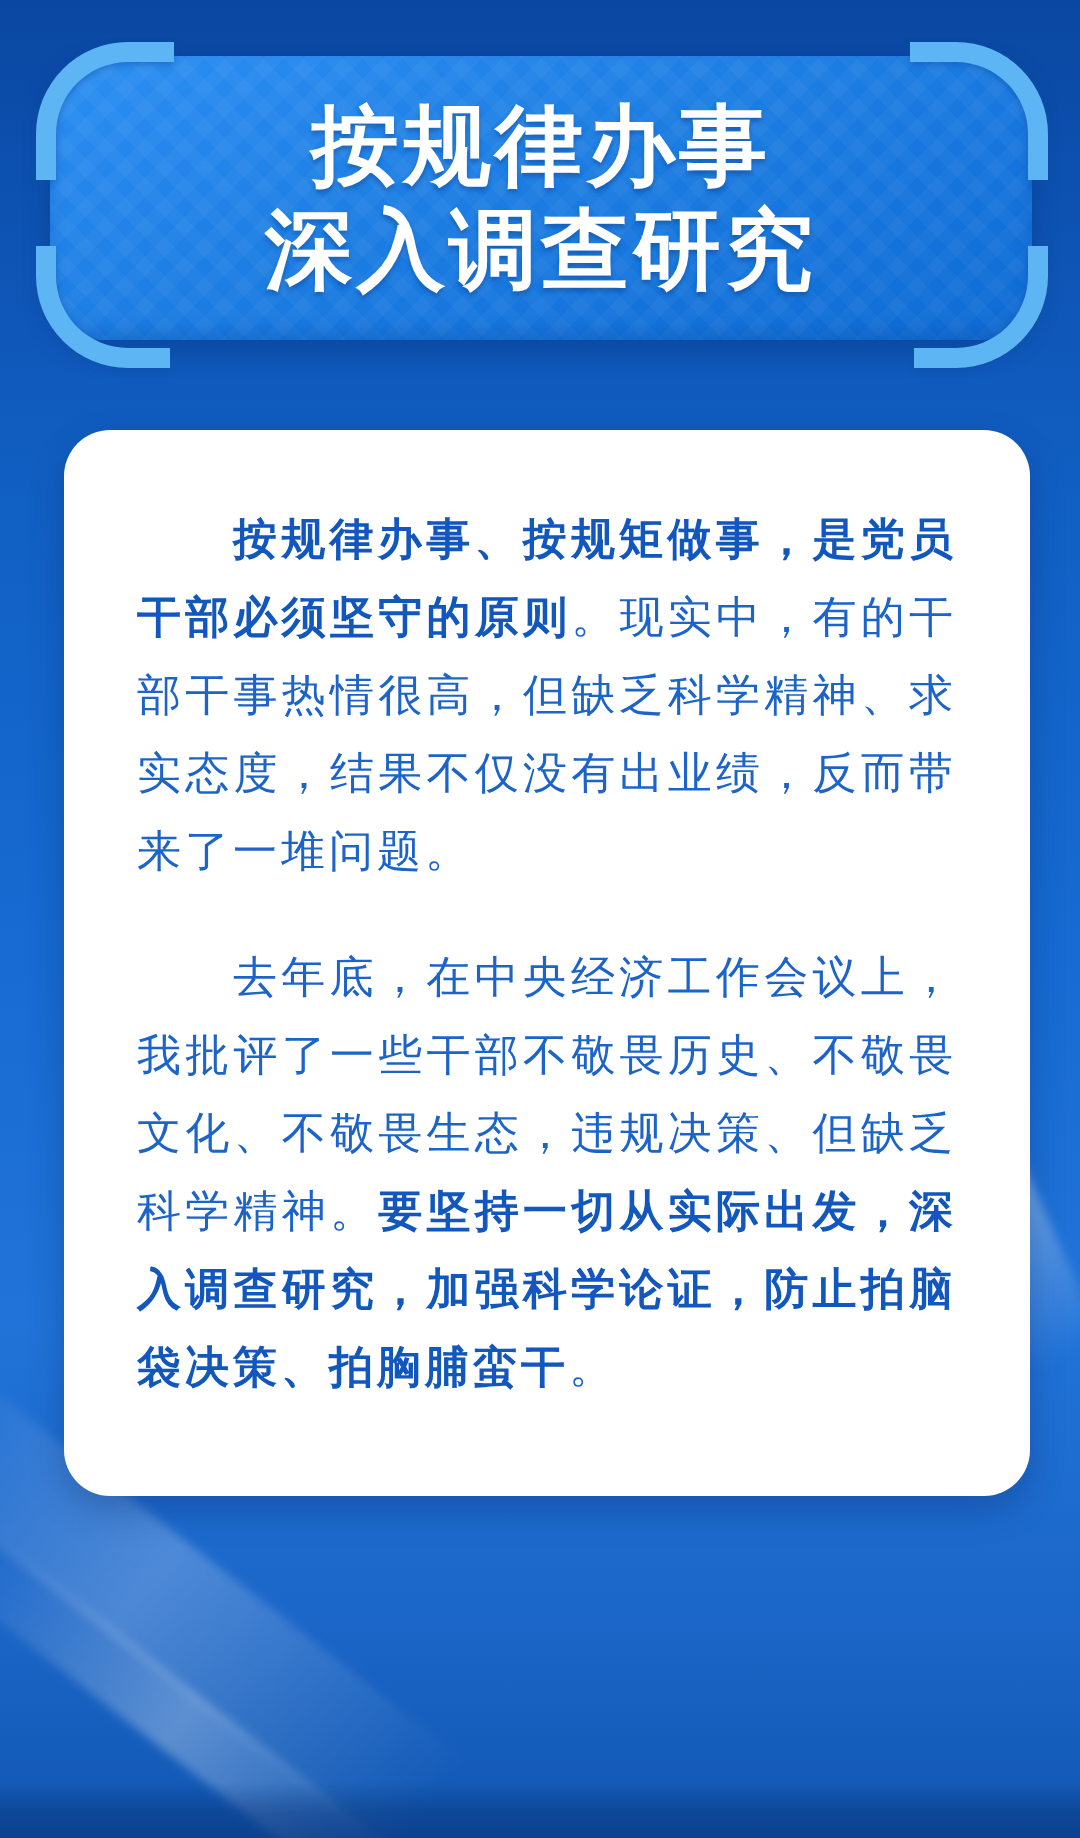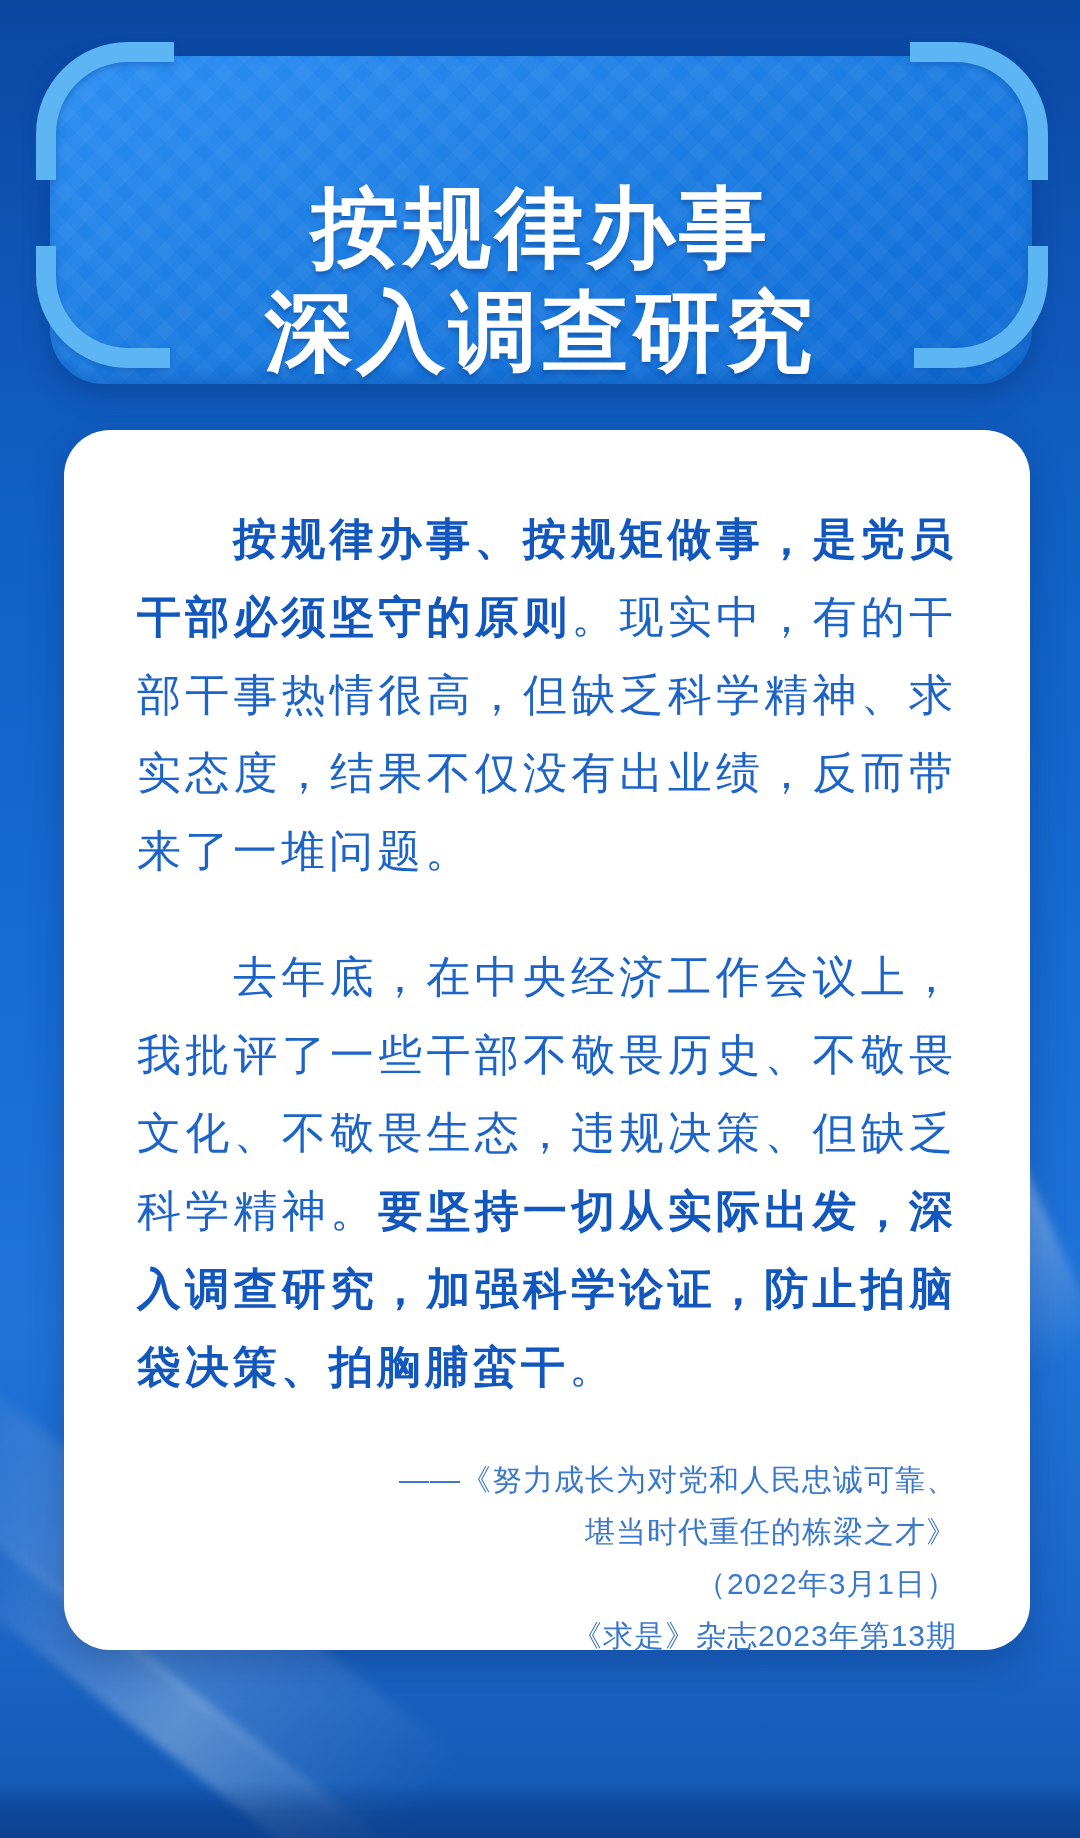--- a/index.html
+++ b/index.html
@@ -23,45 +23,45 @@
     background:linear-gradient(90deg,rgba(255,255,255,0) 0%,rgba(255,255,255,.55) 50%,rgba(255,255,255,0) 100%);}
   .streak.s4{right:-60px;top:1240px;width:480px;height:46px;transform:rotate(66deg);
     background:linear-gradient(90deg,rgba(255,255,255,0) 0%,rgba(255,255,255,.25) 50%,rgba(255,255,255,0) 100%);}
   .bottom-shade{
     position:absolute;left:0;bottom:0;width:100%;height:56px;z-index:1;
     background:linear-gradient(180deg,rgba(8,45,110,0) 0%,rgba(8,45,110,.40) 55%,rgba(9,48,115,.55) 100%);
   }
 
   
   .banner{
-    position:absolute;left:50px;top:56px;width:982px;height:328px;z-index:2;
+    position:absolute;left:50px;top:56px;width:982px;height:284px;z-index:2;
     border-radius:54px;
     background:
       repeating-linear-gradient(45deg,rgba(255,255,255,.03) 0 14px,rgba(255,255,255,0) 14px 28px),
       repeating-linear-gradient(-45deg,rgba(255,255,255,.03) 0 14px,rgba(255,255,255,0) 14px 28px),
       linear-gradient(160deg,#2c8ff2 0%,#1b7ce2 48%,#0e6bd4 100%);
     box-shadow:0 10px 26px rgba(4,40,110,.35), inset 0 -8px 16px rgba(8,70,160,.30);
-    display:flex;flex-direction:column;align-items:center;justify-content:flex-end;
+    display:flex;flex-direction:column;align-items:center;justify-content:center;
   }
   .banner-title{
     margin:0;text-align:center;color:#ffffff;
     font-size:88px;line-height:104px;font-weight:900;letter-spacing:4px;
     text-shadow:0 4px 4px rgba(8,54,130,.38);
   }
   
   .br{position:absolute;z-index:3;border:0 solid #5eb5f3;
       filter:drop-shadow(0 3px 3px rgba(15,80,170,.45));}
   .br.tl{left:36px;top:42px;width:118px;height:118px;border-left-width:20px;border-top-width:20px;border-top-left-radius:92px;}
   .br.bl{left:36px;top:246px;width:114px;height:102px;border-left-width:20px;border-bottom-width:20px;border-bottom-left-radius:92px;}
   .br.tr{right:32px;top:42px;width:118px;height:118px;border-right-width:20px;border-top-width:20px;border-top-right-radius:92px;}
   .br.brc{right:32px;top:246px;width:114px;height:102px;border-right-width:20px;border-bottom-width:20px;border-bottom-right-radius:92px;}
 
   
   .card{
-    position:absolute;left:64px;top:430px;width:966px;height:1220px;z-index:2;
+    position:absolute;left:64px;top:430px;width:966px;height:1066px;z-index:2;
     background:#ffffff;border-radius:46px;
     box-sizing:border-box;padding:70px 73px 0 73px;
     box-shadow:0 14px 34px rgba(5,35,95,.30);
   }
   .card p{
     margin:0 0 48px 0;
     font-size:44px;line-height:78px;letter-spacing:4px;
     text-align:justify;text-indent:96px;
     color:#1d64c8;
   }
@@ -91,21 +91,15 @@
   <div class="banner">
     <h1 class="banner-title">
       <span>按规律办事</span><br>
       <span>深入调查研究</span>
     </h1>
   </div>
 
   <div class="card">
     <p><b>按规律办事、按规矩做事，是党员干部必须坚守的原则</b><span>。现实中，有的干部干事热情很高，但缺乏科学精神、求实态度，结果不仅没有出业绩，反而带来了一堆问题。</span></p>
     <p><span>去年底，在中央经济工作会议上，我批评了一些干部不敬畏历史、不敬畏文化、不敬畏生态，违规决策、但缺乏科学精神。</span><b>要坚持一切从实际出发，深入调查研究，加强科学论证，防止拍脑袋决策、拍胸脯蛮干</b><span>。</span></p>
-    <div class="attribution">
-      <div>——《努力成长为对党和人民忠诚可靠、</div>
-      <div>堪当时代重任的栋梁之才》</div>
-      <div>（2022年3月1日）</div>
-      <div>《求是》杂志2023年第13期</div>
-    </div>
   </div>
 
 </div>
 
 </body></html>

